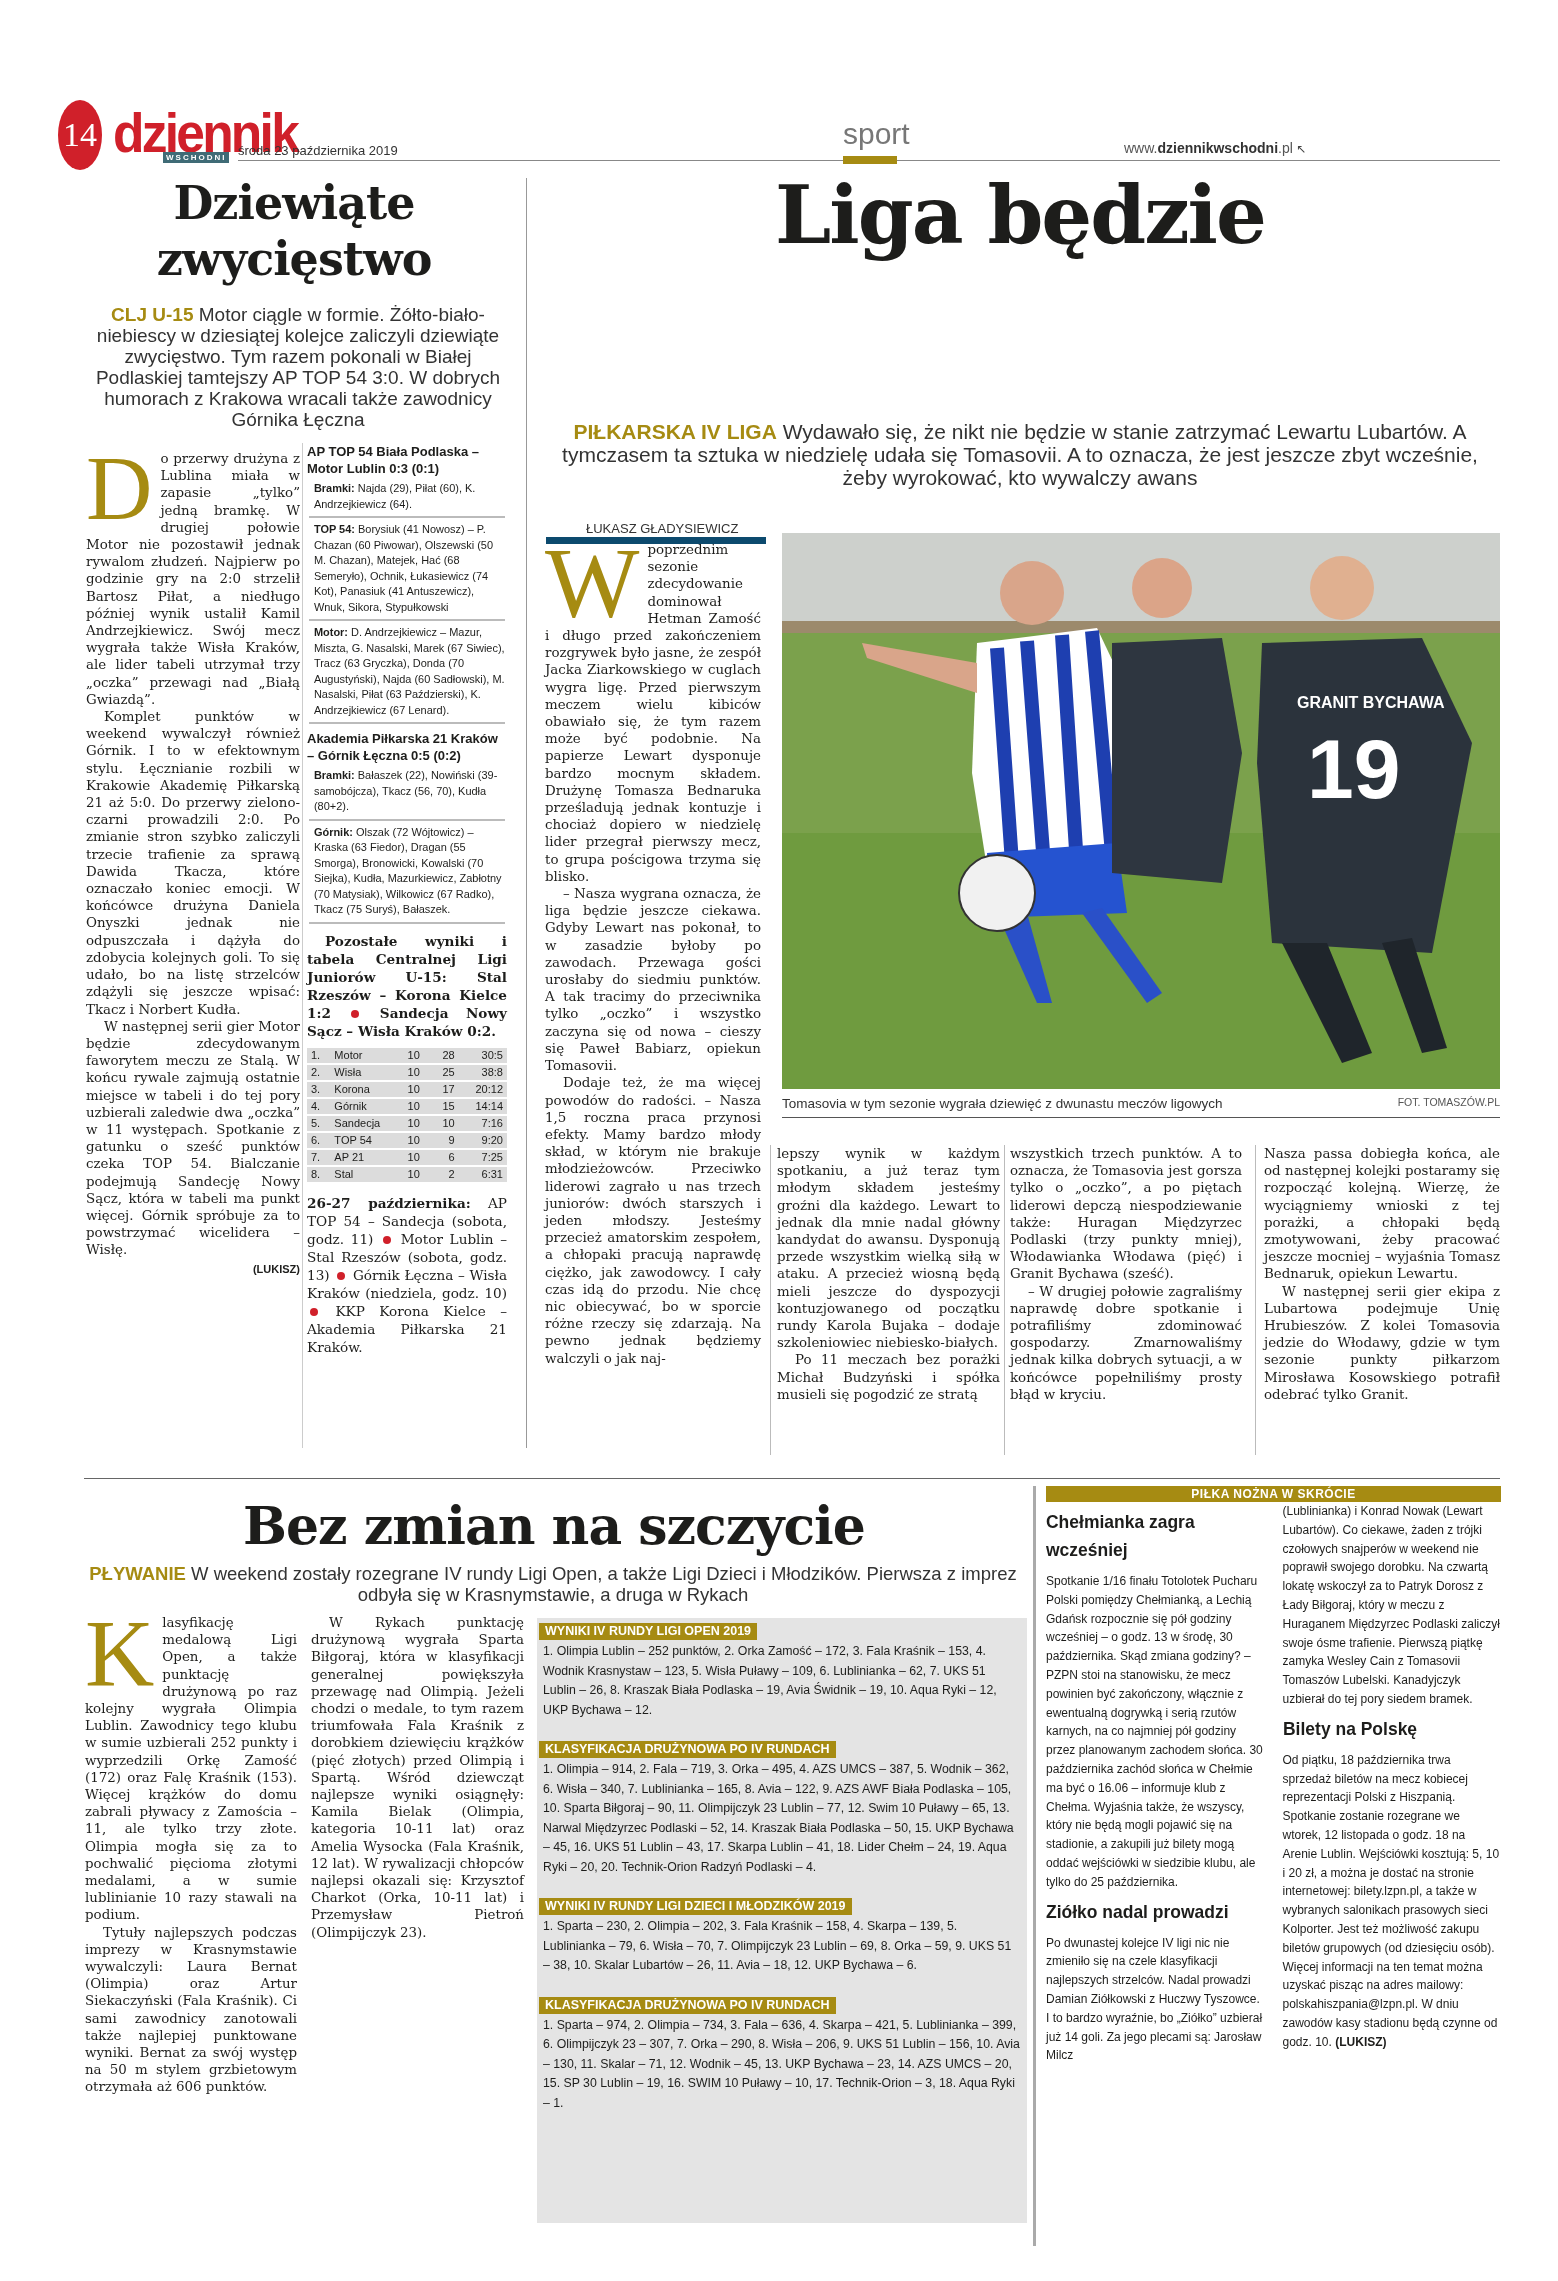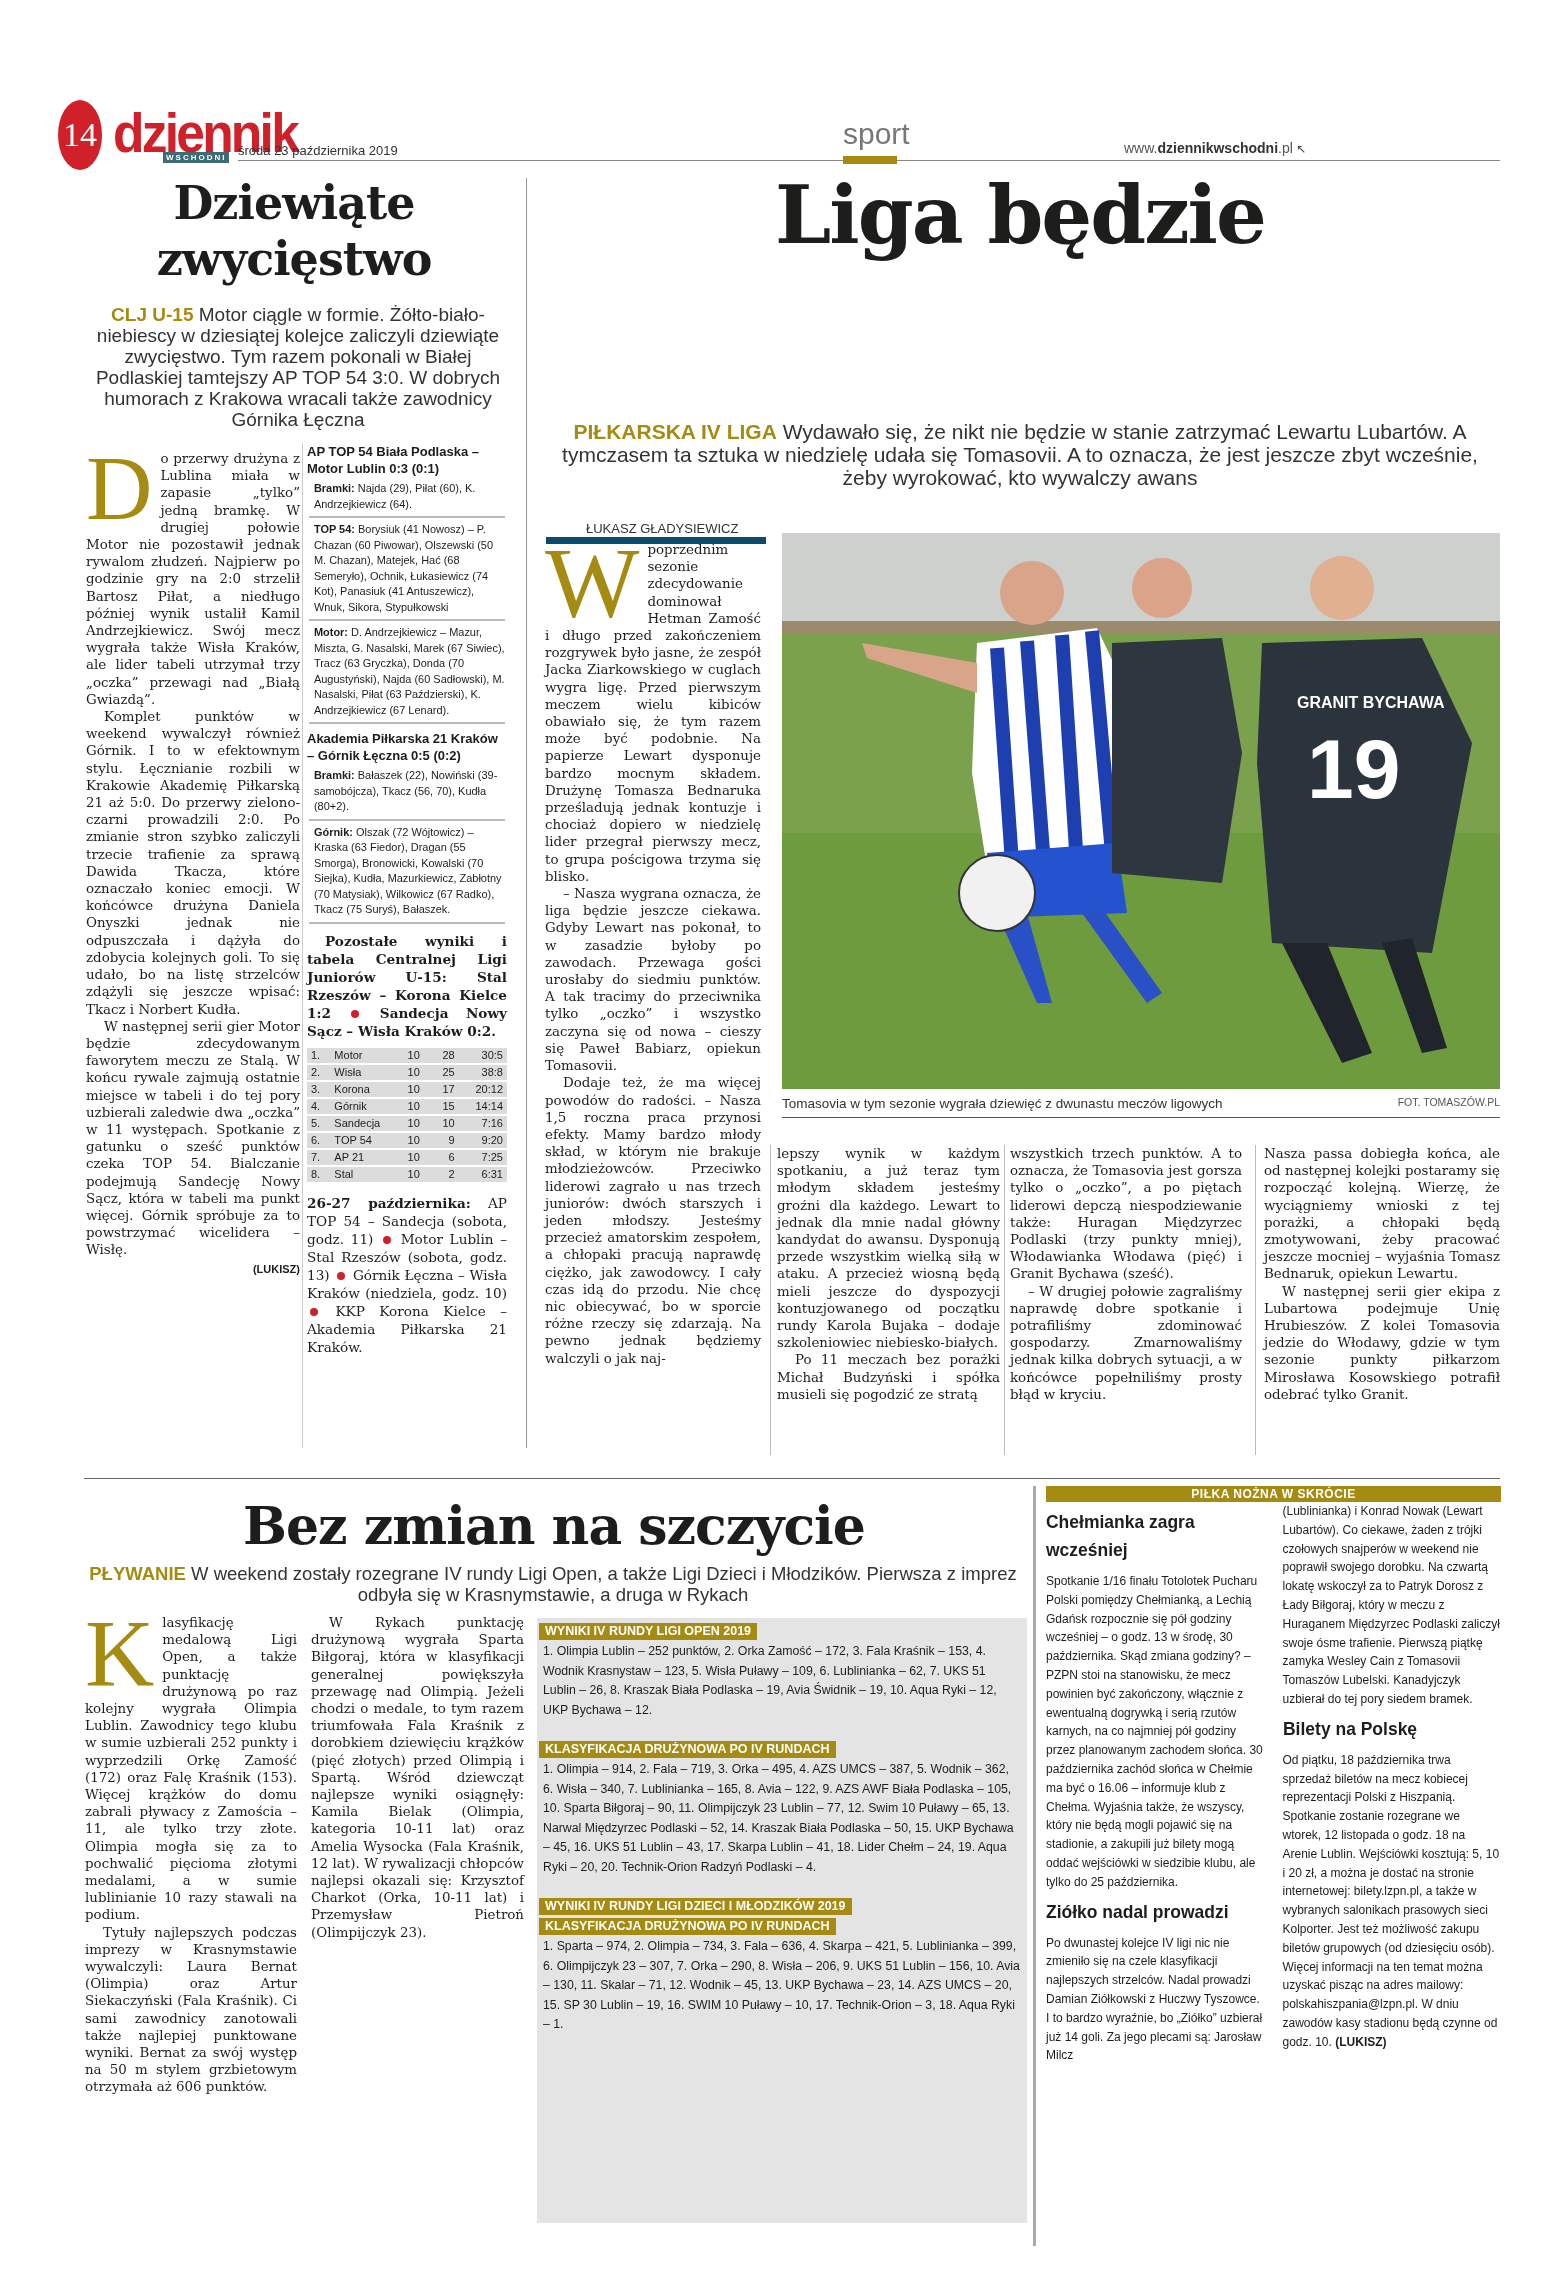--- a/index.html
+++ b/index.html
@@ -254,20 +254,21 @@
 <div id="a3-col2" class="abs col">
   <p>W Rykach punktację drużynową wygrała Sparta Biłgoraj, która w klasyfikacji generalnej powiększyła przewagę nad Olimpią. Jeżeli chodzi o medale, to tym razem triumfowała Fala Kraśnik z dorobkiem dziewięciu krążków (pięć złotych) przed Olimpią i Spartą. Wśród dziewcząt najlepsze wyniki osiągnęły: Kamila Bielak (Olimpia, kategoria 10-11 lat) oraz Amelia Wysocka (Fala Kraśnik, 12 lat). W rywalizacji chłopców najlepsi okazali się: Krzysztof Charkot (Orka, 10-11 lat) i Przemysław Pietroń (Olimpijczyk 23).</p>
 </div>
 
 <div id="results-box" class="abs">
   <div class="rhead">WYNIKI IV RUNDY LIGI OPEN 2019</div>
   <div class="rbody">1. Olimpia Lublin – 252 punktów, 2. Orka Zamość – 172, 3. Fala Kraśnik – 153, 4. Wodnik Krasnystaw – 123, 5. Wisła Puławy – 109, 6. Lublinianka – 62, 7. UKS 51 Lublin – 26, 8. Kraszak Biała Podlaska – 19, Avia Świdnik – 19, 10. Aqua Ryki – 12, UKP Bychawa – 12.</div>
   <div class="rhead">KLASYFIKACJA DRUŻYNOWA PO IV RUNDACH</div>
   <div class="rbody">1. Olimpia – 914, 2. Fala – 719, 3. Orka – 495, 4. AZS UMCS – 387, 5. Wodnik – 362, 6. Wisła – 340, 7. Lublinianka – 165, 8. Avia – 122, 9. AZS AWF Biała Podlaska – 105, 10. Sparta Biłgoraj – 90, 11. Olimpijczyk 23 Lublin – 77, 12. Swim 10 Puławy – 65, 13. Narwal Międzyrzec Podlaski – 52, 14. Kraszak Biała Podlaska – 50, 15. UKP Bychawa – 45, 16. UKS 51 Lublin – 43, 17. Skarpa Lublin – 41, 18. Lider Chełm – 24, 19. Aqua Ryki – 20, 20. Technik-Orion Radzyń Podlaski – 4.</div>
   <div class="rhead">WYNIKI IV RUNDY LIGI DZIECI I MŁODZIKÓW 2019</div>
+  <div class="rbody">1. Sparta – 230, 2. Olimpia – 202, 3. Fala Kraśnik – 158, 4. Skarpa – 139, 5. Lublinianka – 79, 6. Wisła – 70, 7. Olimpijczyk 23 Lublin – 69, 8. Orka – 59, 9. UKS 51 – 38, 10. Skalar Lubartów – 26, 11. Avia – 18, 12. UKP Bychawa – 6.</div>
   <div class="rhead">KLASYFIKACJA DRUŻYNOWA PO IV RUNDACH</div>
   <div class="rbody">1. Sparta – 974, 2. Olimpia – 734, 3. Fala – 636, 4. Skarpa – 421, 5. Lublinianka – 399, 6. Olimpijczyk 23 – 307, 7. Orka – 290, 8. Wisła – 206, 9. UKS 51 Lublin – 156, 10. Avia – 130, 11. Skalar – 71, 12. Wodnik – 45, 13. UKP Bychawa – 23, 14. AZS UMCS – 20, 15. SP 30 Lublin – 19, 16. SWIM 10 Puławy – 10, 17. Technik-Orion – 3, 18. Aqua Ryki – 1.</div>
 </div>
 
 <div id="sidebar" class="abs">
   <div id="sb-head">PIŁKA NOŻNA W SKRÓCIE</div>
   <div class="sbcols">
     <div class="sbcol">
       <div class="sbtitle">Chełmianka zagra wcześniej</div>
       <div>Spotkanie 1/16 finału Totolotek Pucharu Polski pomiędzy Chełmianką, a Lechią Gdańsk rozpocznie się pół godziny wcześniej – o godz. 13 w środę, 30 października. Skąd zmiana godziny? – PZPN stoi na stanowisku, że mecz powinien być zakończony, włącznie z ewentualną dogrywką i serią rzutów karnych, na co najmniej pół godziny przez planowanym zachodem słońca. 30 października zachód słońca w Chełmie ma być o 16.06 – informuje klub z Chełma. Wyjaśnia także, że wszyscy, który nie będą mogli pojawić się na stadionie, a zakupili już bilety mogą oddać wejściówki w siedzibie klubu, ale tylko do 25 października.</div>

